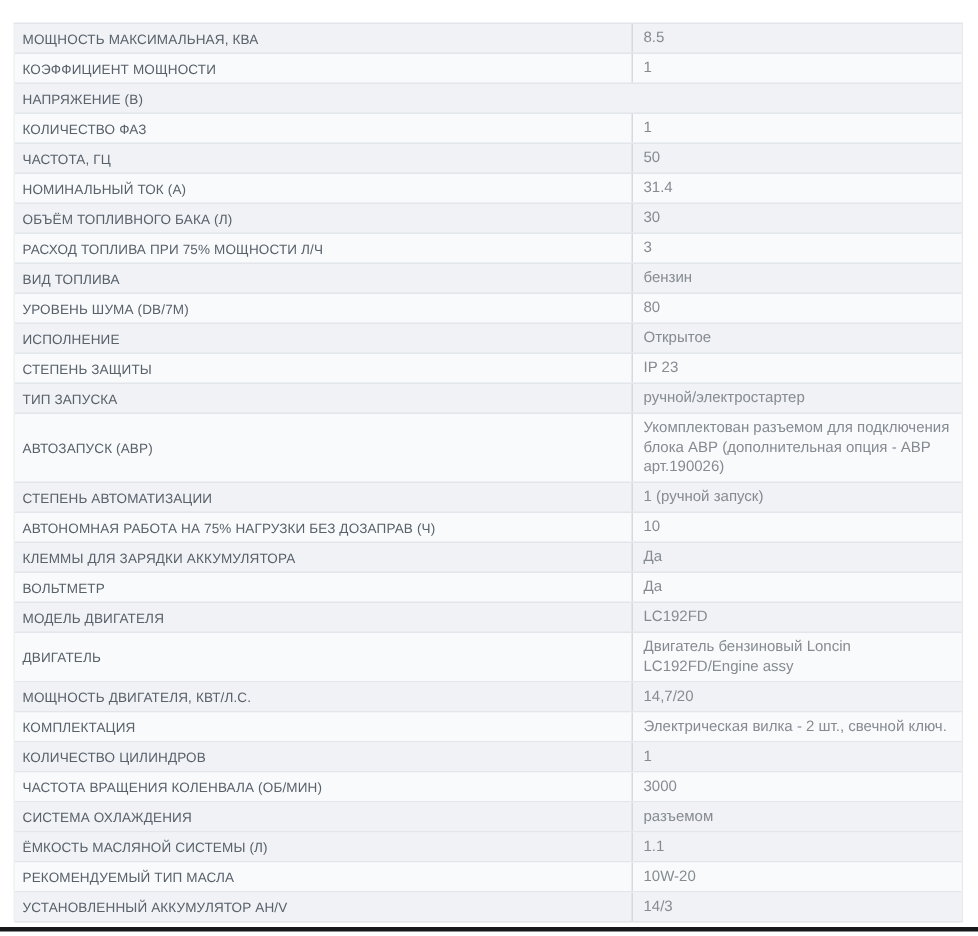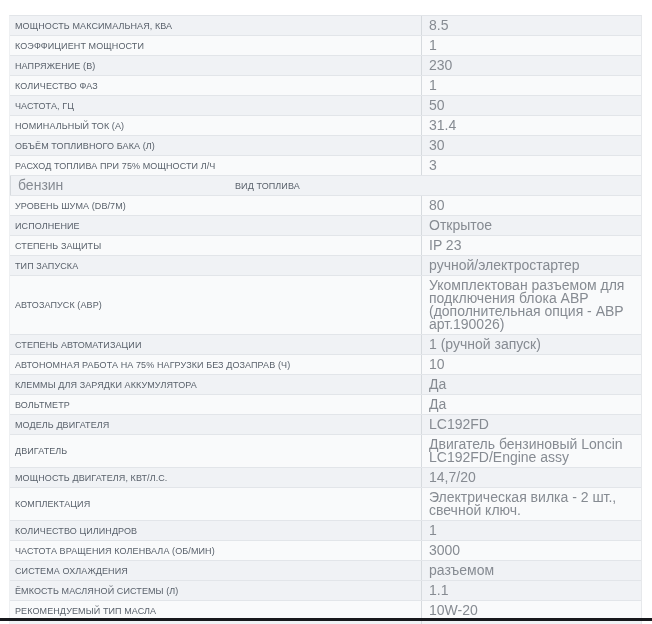--- a/index.html
+++ b/index.html
@@ -45,21 +45,21 @@
     padding: 3px 8px 3px 5px;
     font-size: 9px;
     letter-spacing: 0.1px;
     color: #59616b;
     text-transform: uppercase;
   }
   .cell.value {
     width: 220px;
     padding: 3px 8px 3px 7px;
     border-left: 1px solid #d6dade;
-    font-size: 14px;
+    font-size: 10px;
     line-height: 13px;
     color: #868b92;
   }
   #bottom-bar {
     position: absolute;
     left: 0;
     top: 618px;
     width: 652px;
     height: 3px;
     background: #17181c;
@@ -75,21 +75,20 @@
     <div class="cell value">8.5</div>
   </div>
 
   <div class="row even">
     <div class="cell param">КОЭФФИЦИЕНТ МОЩНОСТИ</div>
     <div class="cell value">1</div>
   </div>
 
   <div class="row odd">
     <div class="cell param">НАПРЯЖЕНИЕ (В)</div>
-    <div class="cell value">230</div>
   </div>
 
   <div class="row even">
     <div class="cell param">КОЛИЧЕСТВО ФАЗ</div>
     <div class="cell value">1</div>
   </div>
 
   <div class="row odd">
     <div class="cell param">ЧАСТОТА, ГЦ</div>
     <div class="cell value">50</div>
@@ -104,22 +103,22 @@
     <div class="cell param">ОБЪЁМ ТОПЛИВНОГО БАКА (Л)</div>
     <div class="cell value">30</div>
   </div>
 
   <div class="row even">
     <div class="cell param">РАСХОД ТОПЛИВА ПРИ 75% МОЩНОСТИ Л/Ч</div>
     <div class="cell value">3</div>
   </div>
 
   <div class="row odd">
+    <div class="cell param">ВИД ТОПЛИВА</div>
     <div class="cell value">бензин</div>
-    <div class="cell param">ВИД ТОПЛИВА</div>
   </div>
 
   <div class="row even">
     <div class="cell param">УРОВЕНЬ ШУМА (DB/7M)</div>
     <div class="cell value">80</div>
   </div>
 
   <div class="row odd">
     <div class="cell param">ИСПОЛНЕНИЕ</div>
     <div class="cell value">Открытое</div>

